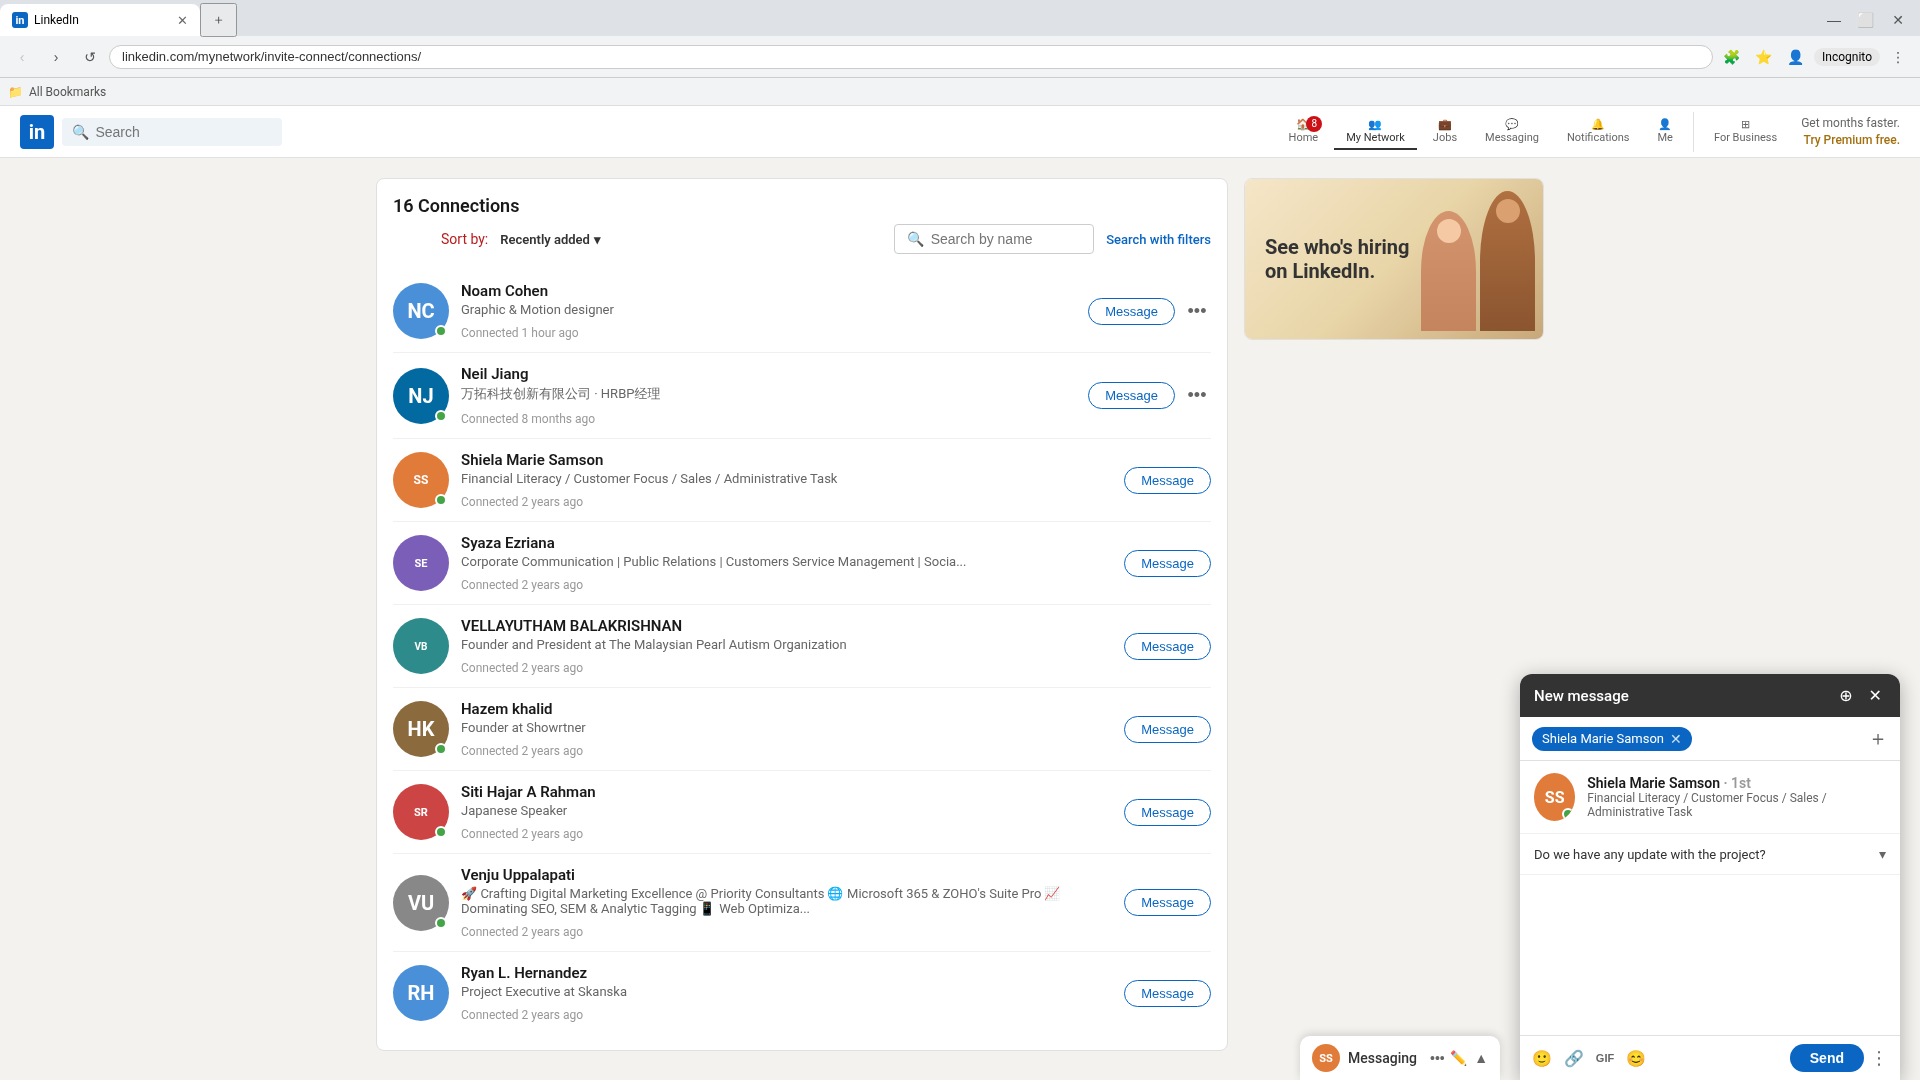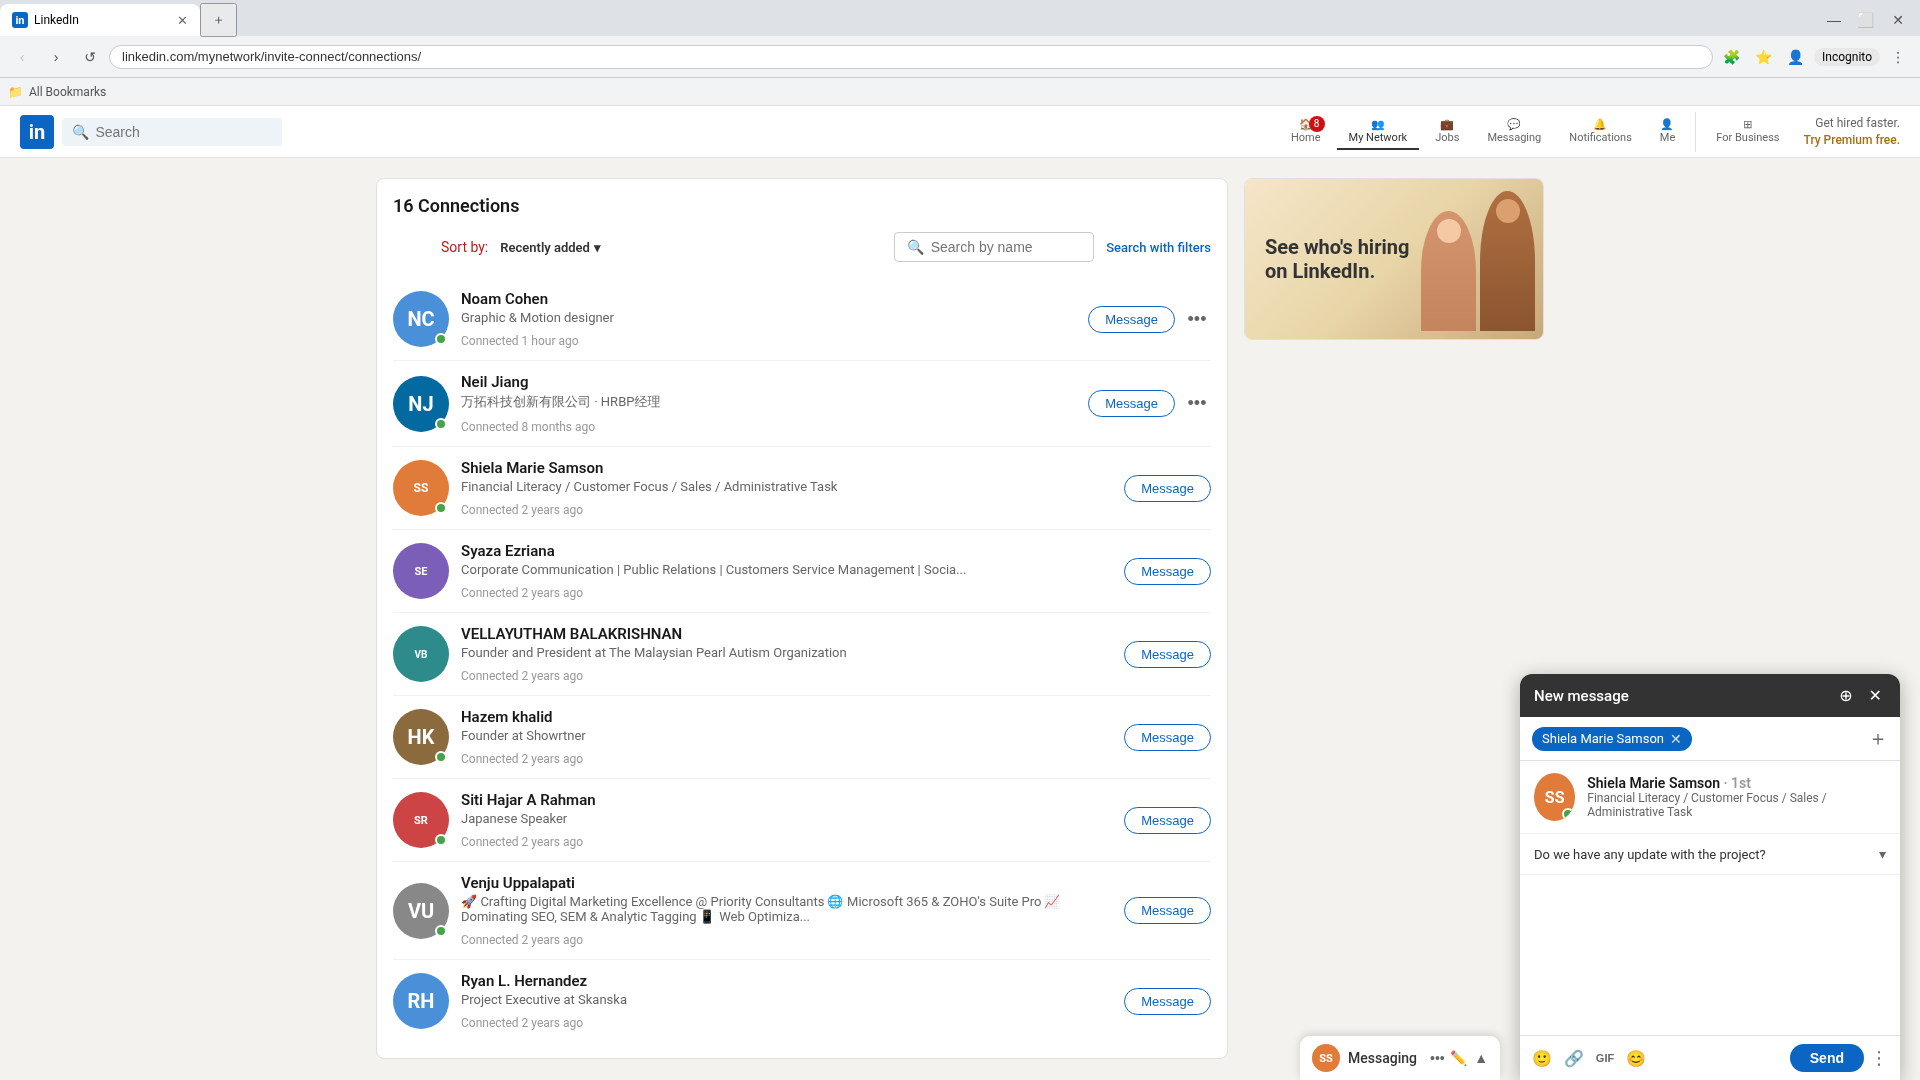--- a/index.html
+++ b/index.html
@@ -26,21 +26,21 @@
     .header-nav { display: flex; align-items: center; gap: 4px; margin-left: auto; }
     .nav-item { display: flex; flex-direction: column; align-items: center; padding: 4px 12px; cursor: pointer; color: #666; font-size: 11px; border-bottom: 2px solid transparent; position: relative; }
     .nav-item.active { color: #333; border-bottom: 2px solid #333; }
     .nav-badge { position: absolute; top: 2px; right: 8px; background: #cc1016; color: white; border-radius: 50%; width: 16px; height: 16px; font-size: 10px; display: flex; align-items: center; justify-content: center; }
     .header-premium { margin-left: 8px; font-size: 12px; color: #666; text-align: right; line-height: 1.4; }
     .header-premium a { color: #a37010; text-decoration: none; font-weight: 500; }
 
     
     .main-content { display: flex; max-width: 1200px; margin: 0 auto; padding: 20px 16px; gap: 16px; }
     .connections-panel { flex: 1; background: white; border-radius: 8px; border: 1px solid #e0e0e0; padding: 16px; }
-    .connections-header { display: flex; align-items: center; justify-content: space-between; margin-bottom: 16px; }
+    .connections-header { display: flex; align-items: center; justify-content: space-between; margin-bottom: 8px; }
     .connections-title { font-size: 18px; font-weight: 600; color: #191919; }
     .connections-toolbar { display: flex; align-items: center; gap: 12px; margin-bottom: 16px; }
     .sort-label { font-size: 14px; color: #b91c1c; margin-left: 48px; }
     .sort-dropdown { display: flex; align-items: center; gap: 4px; cursor: pointer; font-size: 13px; color: #333; font-weight: 600; }
     .search-by-name { display: flex; align-items: center; border: 1px solid #ccc; border-radius: 4px; padding: 6px 12px; gap: 6px; background: white; flex: 1; max-width: 200px; }
     .search-by-name input { border: none; outline: none; font-size: 14px; width: 100%; background: transparent; }
     .search-filters-btn { font-size: 13px; color: #0a66c2; font-weight: 500; cursor: pointer; white-space: nowrap; }
 
     
     .connection-item { display: flex; align-items: center; padding: 12px 0; border-bottom: 1px solid #f0f0f0; gap: 12px; }
@@ -175,21 +175,21 @@
     <div class="nav-item">
       <span>👤</span>
       <span>Me</span>
     </div>
     <div style="width:1px;height:40px;background:#e0e0e0;margin:0 4px;"></div>
     <div class="nav-item">
       <span>⊞</span>
       <span>For Business</span>
     </div>
     <div class="header-premium">
-      <div>Get hired faster.</div>
+      <div>Get months faster.</div>
       <a href="#">Try Premium free.</a>
     </div>
   </div>
 </div>
 
 <div style="background:#f3f2ef; min-height: calc(1080px - 200px);">
   <div class="main-content">
 
     <div class="connections-panel">
       <div class="connections-header">

